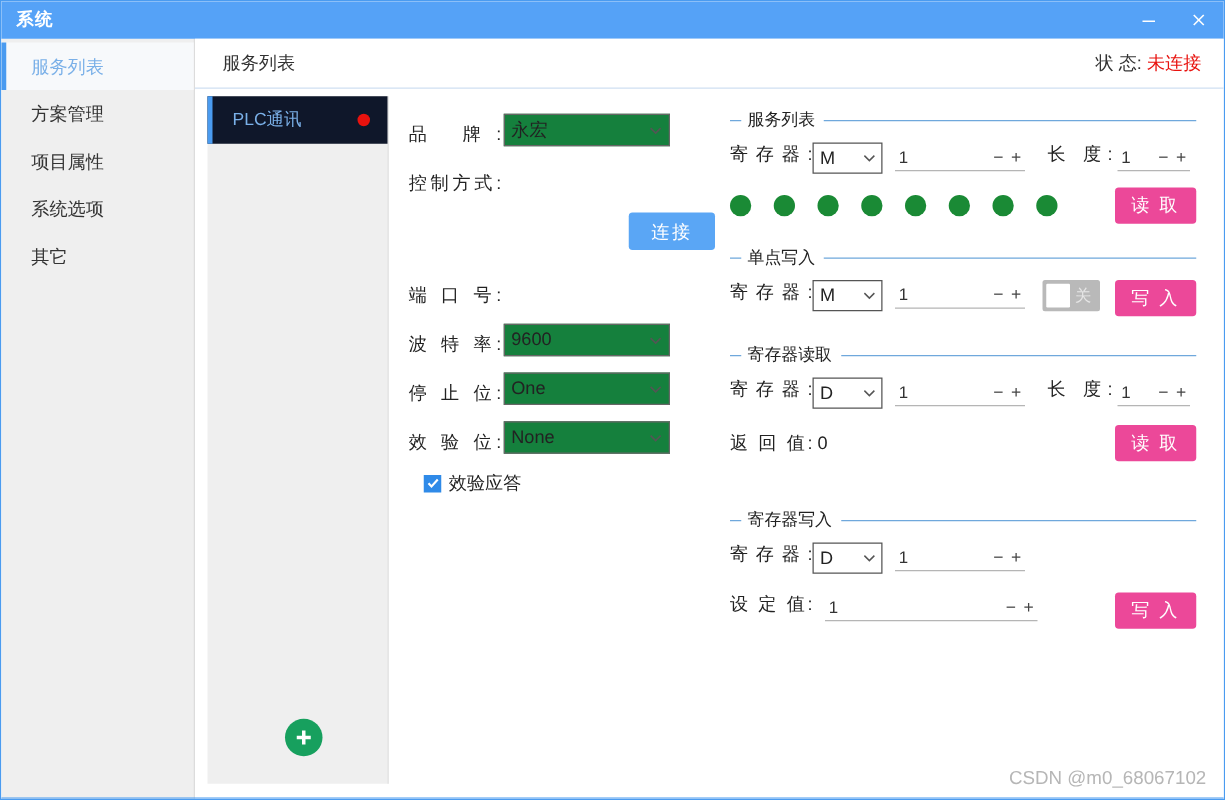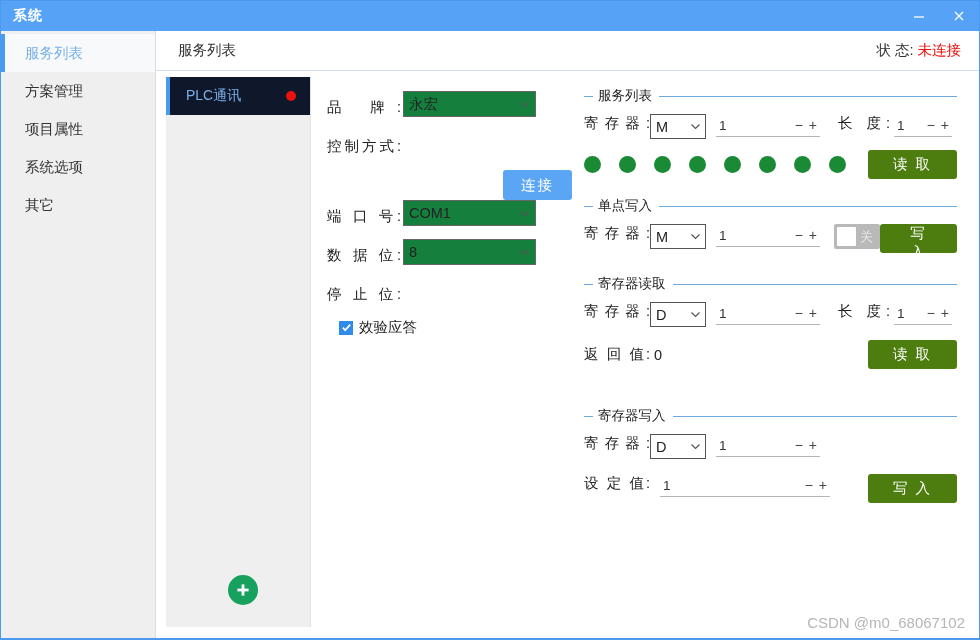--- a/index.html
+++ b/index.html
@@ -221,20 +221,21 @@
   .radio-lbl {
     font-size: 14.5px;
     color: #222222;
     margin-right: 24px;
   }
 
   .connect-row {
     display: flex;
     justify-content: flex-end;
     padding-right: 4px;
+    margin-bottom: 20px;
     margin-top: 4px;
   }
   .btn-blue {
     background: #5aa6f5;
     color: #ffffff;
     border: none;
     border-radius: 3px;
     font-size: 14.5px;
     font-family: inherit;
     height: 30px;
@@ -353,28 +354,28 @@
     margin-top: 2px;
   }
   .dot {
     width: 17px; height: 17px;
     border-radius: 50%;
     background: #1a8a35;
     margin-right: 18px;
     flex: 0 0 17px;
   }
   .btn-sm {
-    background: #4d7c0f;
+    background: #ec4899;
     color: #ffffff;
     border: none;
     border-radius: 3px;
     font-size: 14.5px;
     font-family: inherit;
     height: 29px;
-    padding: 0 25px;
+    padding: 0 13px;
     letter-spacing: 2px;
     margin-left: auto;
   }
   .toggle {
     display: flex;
     align-items: center;
     background: #b9b9b9;
     border-radius: 2px;
     height: 25px;
     width: 46px;
@@ -512,47 +513,58 @@
           <div class="f-row radio-row">
             <span class="f-label">控制方式:</span>
           </div>
 
           <div class="connect-row">
             <button class="btn-blue">连接</button>
           </div>
 
           <div class="f-row">
             <span class="f-label">端 口 号:</span>
+          </div>
+
+          <div class="f-row">
+            <span class="f-label">波 特 率:</span>
             <div class="f-select">
-              <span class="sv">COM1</span>
+              <span class="sv">9600</span>
               <span class="chev">
                 <svg width="13" height="13" viewBox="0 0 13 13">
                     <polyline points="2.5,4.5 6.5,8.5 10.5,4.5" fill="none" stroke="#555" stroke-width="1.2"></polyline>
                   </svg>
               </span>
             </div>
           </div>
 
 
           <div class="f-row">
-            <span class="f-label">数 据 位:</span>
+            <span class="f-label">停 止 位:</span>
             <div class="f-select">
-              <span class="sv">8</span>
+              <span class="sv">One</span>
               <span class="chev">
                 <svg width="13" height="13" viewBox="0 0 13 13">
                     <polyline points="2.5,4.5 6.5,8.5 10.5,4.5" fill="none" stroke="#555" stroke-width="1.2"></polyline>
                   </svg>
               </span>
             </div>
           </div>
 
           <div class="f-row">
-            <span class="f-label">停 止 位:</span>
-          </div>
-
+            <span class="f-label">效 验 位:</span>
+            <div class="f-select">
+              <span class="sv">None</span>
+              <span class="chev">
+                <svg width="13" height="13" viewBox="0 0 13 13">
+                    <polyline points="2.5,4.5 6.5,8.5 10.5,4.5" fill="none" stroke="#555" stroke-width="1.2"></polyline>
+                  </svg>
+              </span>
+            </div>
+          </div>
 
           <div class="chk-row">
             <span class="chk">
               <svg width="11" height="11" viewBox="0 0 11 11">
                   <polyline points="1.8,5.6 4.2,8.2 9.2,2.6" fill="none" stroke="#ffffff" stroke-width="1.7"></polyline>
                 </svg>
             </span>
             <span class="chk-lbl">效验应答</span>
           </div>
 

